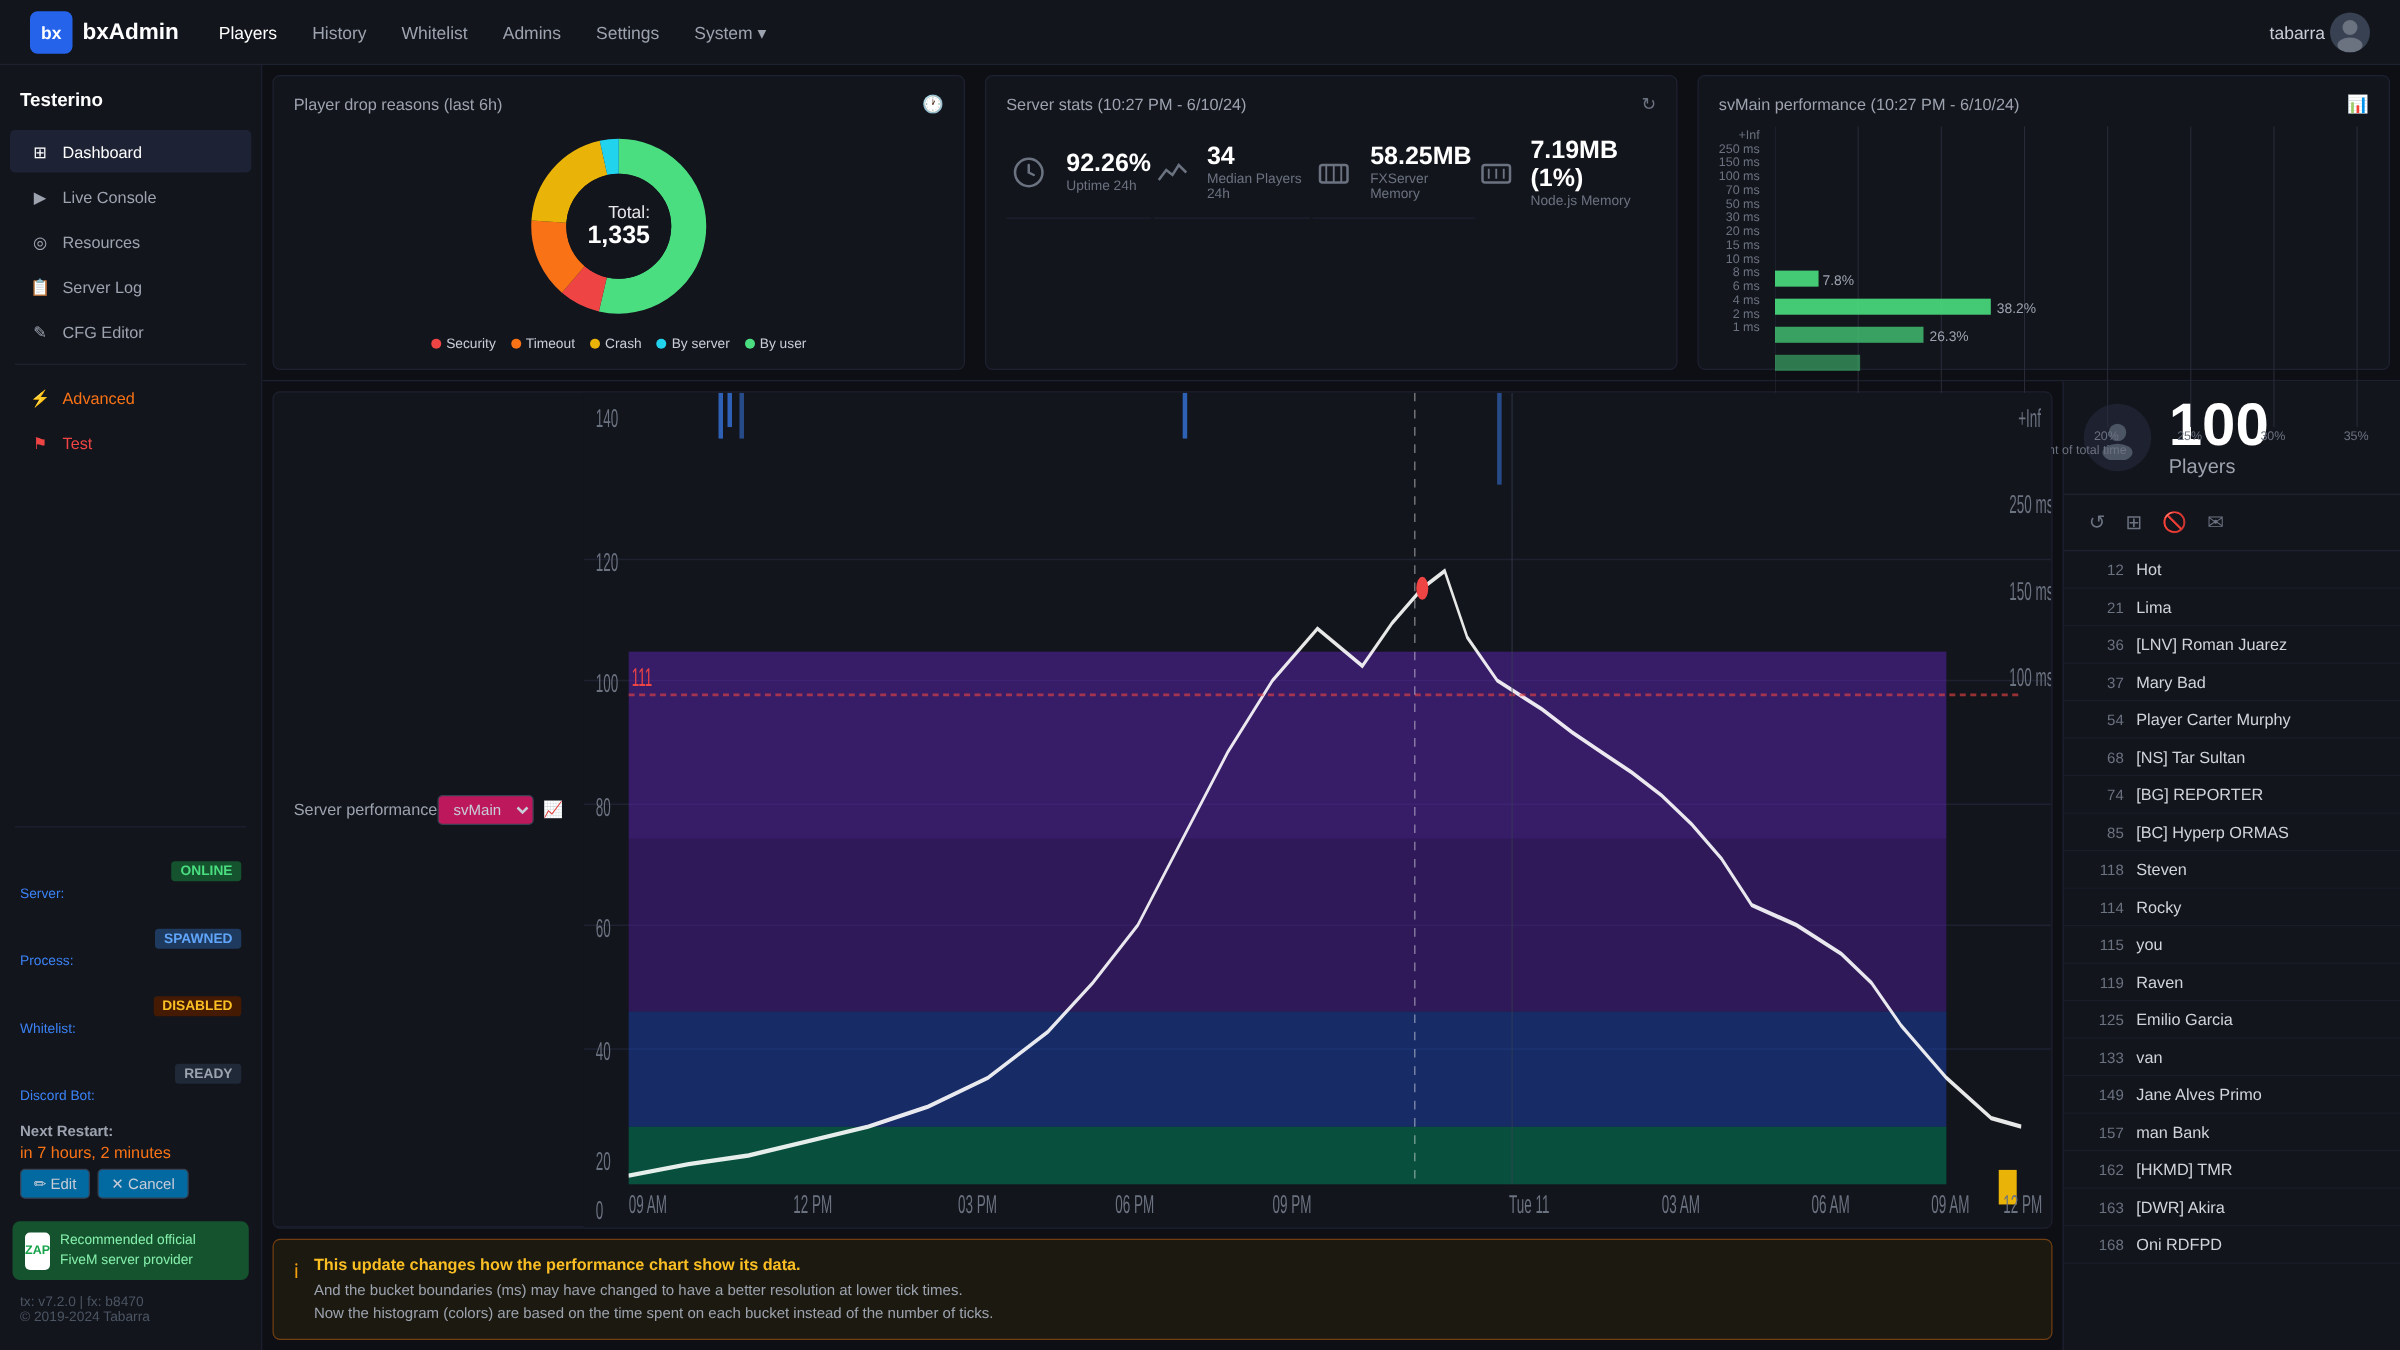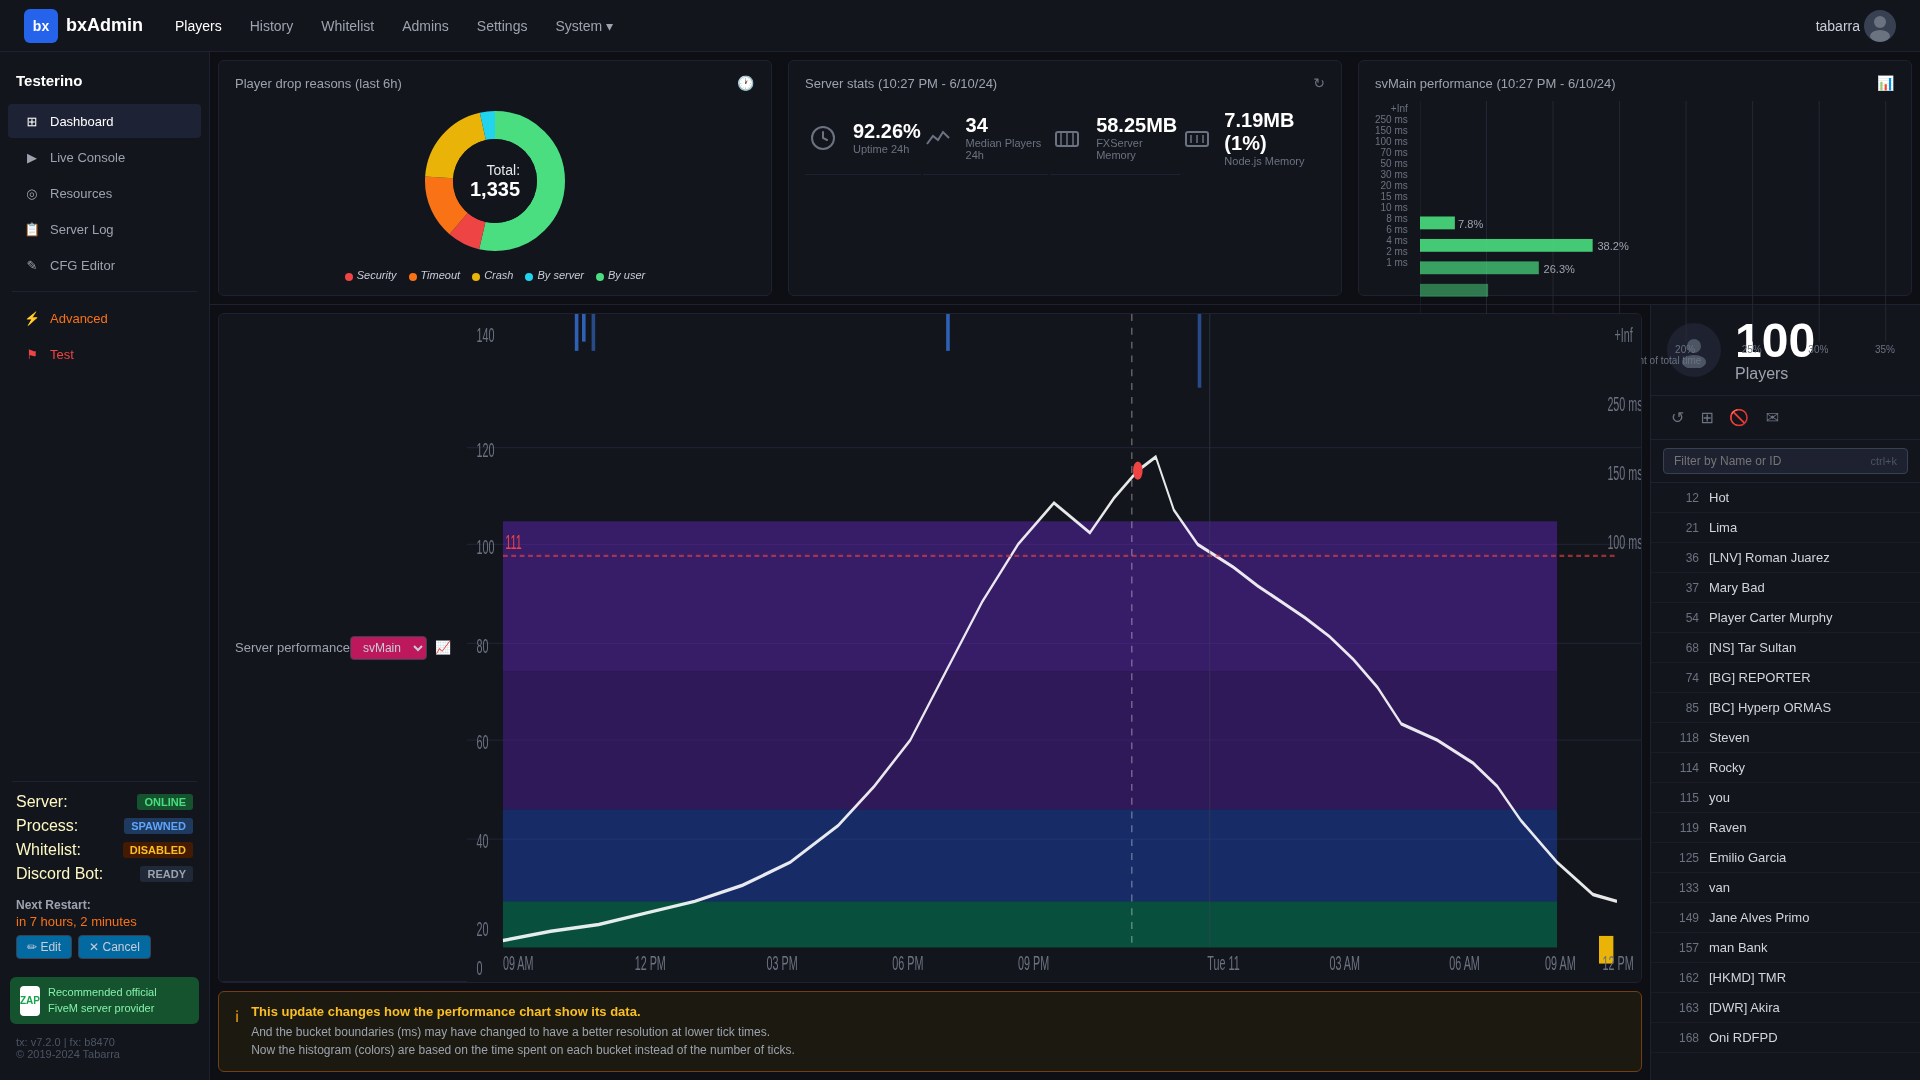--- a/index.html
+++ b/index.html
@@ -21,21 +21,21 @@
     
     .sidebar { width: 210px; background: #13151c; border-right: 1px solid #1e2130; display: flex; flex-direction: column; padding: 12px 0; flex-shrink: 0; }
     .sidebar-server-name { padding: 8px 16px 14px; font-size: 15px; font-weight: 600; color: #fff; }
     .sidebar-item { display: flex; align-items: center; gap: 10px; padding: 9px 16px; cursor: pointer; color: #9ca3af; font-size: 13px; border-radius: 4px; margin: 1px 8px; }
     .sidebar-item.active { background: #1d2235; color: #fff; }
     .sidebar-item .si-icon { width: 16px; height: 16px; display: flex; align-items: center; justify-content: center; flex-shrink: 0; }
     .sidebar-divider { height: 1px; background: #1e2130; margin: 8px 12px; }
     .sidebar-item.advanced { color: #f97316; }
     .sidebar-item.test { color: #ef4444; }
     .status-row { display: flex; justify-content: space-between; align-items: center; padding: 3px 16px; }
-    .status-label { color: #fef9c3; font-size: 16px; }
+    .status-label { color: #3b82f6; font-size: 11px; margin-top: 36px; }
     .badge { font-size: 11px; padding: 2px 7px; border-radius: 3px; font-weight: 600; }
     .badge-green { background: #14532d; color: #4ade80; }
     .badge-blue { background: #1e3a5f; color: #60a5fa; }
     .badge-yellow { background: #451a03; color: #fbbf24; }
     .badge-gray { background: #1f2937; color: #9ca3af; }
     .next-restart { padding: 12px 16px 8px; }
     .next-restart-label { font-size: 12px; color: #9ca3af; font-weight: 600; }
     .next-restart-time { color: #f97316; font-size: 13px; margin: 2px 0 6px; }
     .restart-buttons { display: flex; gap: 6px; }
     .btn-small { padding: 4px 10px; border-radius: 4px; font-size: 12px; cursor: pointer; display: flex; align-items: center; gap: 4px; border: 1px solid #374151; background: #0369a1; color: #c8cdd8; }
@@ -53,21 +53,21 @@
     .card-title { font-size: 13px; color: #9ca3af; }
     .card-icon { color: #6b7280; font-size: 14px; }
 
     
     .donut-container { display: flex; flex-direction: column; align-items: center; }
     .donut-wrap { position: relative; width: 160px; height: 160px; }
     .donut-label { position: absolute; top: 50%; left: 50%; transform: translate(-50%, -50%); text-align: center; }
     .donut-label-main { font-size: 14px; font-weight: 400; color: #e5e7eb; text-align: right; }
     .donut-label-num { font-size: 20px; font-weight: 800; color: #fff; }
     .donut-legend { display: flex; gap: 12px; flex-wrap: wrap; justify-content: center; margin-top: 8px; font-size: 11px; }
-    .legend-item { display: flex; align-items: flex-end; gap: 4px; font-style: italic; }
+    .legend-item { display: flex; align-items: center; gap: 4px; }
     .legend-dot { width: 8px; height: 8px; border-radius: 50%; }
 
     
     .server-stats { display: flex; flex-direction: row; gap: 2px; }
     .stat-row { display: flex; align-items: center; gap: 12px; padding: 8px 0; border-bottom: 1px solid #1e2130; }
     .stat-row:last-child { border-bottom: none; }
     .stat-icon { width: 36px; height: 36px; color: #6b7280; font-size: 20px; display: flex; align-items: center; justify-content: center; }
     .stat-val { font-size: 20px; font-weight: 700; color: #fff; }
     .stat-label { font-size: 11px; color: #6b7280; }
 
@@ -495,26 +495,20 @@
           </div>
         </div>
 
         <div class="grid-icons">
           <span class="grid-icon-btn">↺</span>
           <span class="grid-icon-btn">⊞</span>
           <span class="grid-icon-btn">🚫</span>
           <span class="grid-icon-btn">✉</span>
         </div>
 
-        <div class="search-box">
-          <div style="background:#1e2130;border:1px solid #374151;border-radius:4px;padding:5px 10px;display:flex;align-items:center;justify-content:space-between;">
-            <input type="text" placeholder="Filter by Name or ID" style="background: none; border: none; color: rgb(200, 205, 216); font-size: 12px; width: 100%; outline: none;">
-            <span style="color:#4b5563;font-size:11px;white-space:nowrap;">ctrl+k</span>
-          </div>
-        </div>
 
         <div class="player-list" id="player-list-container">
         <div class="player-item">
     <span class="player-id">12</span>
     <span class="player-name">Hot</span>
   </div>
             <div class="player-item">
     <span class="player-id">21</span>
     <span class="player-name">Lima</span>
   </div>

